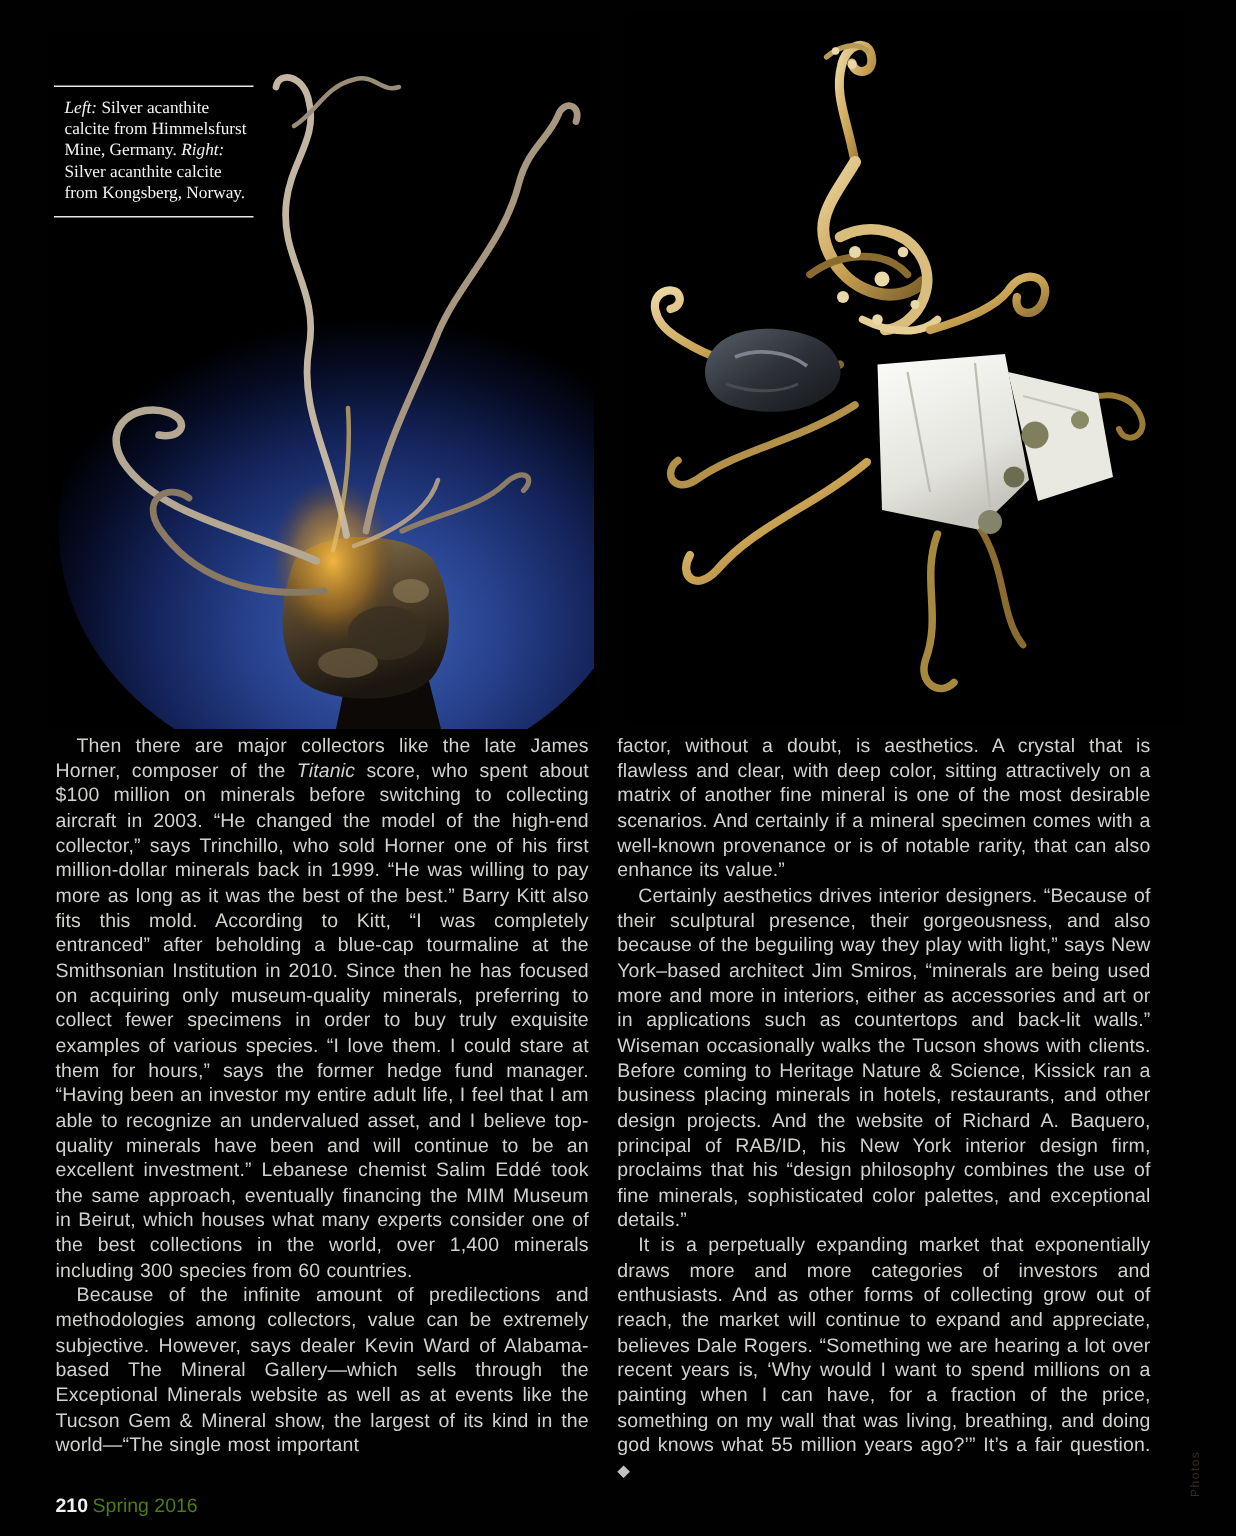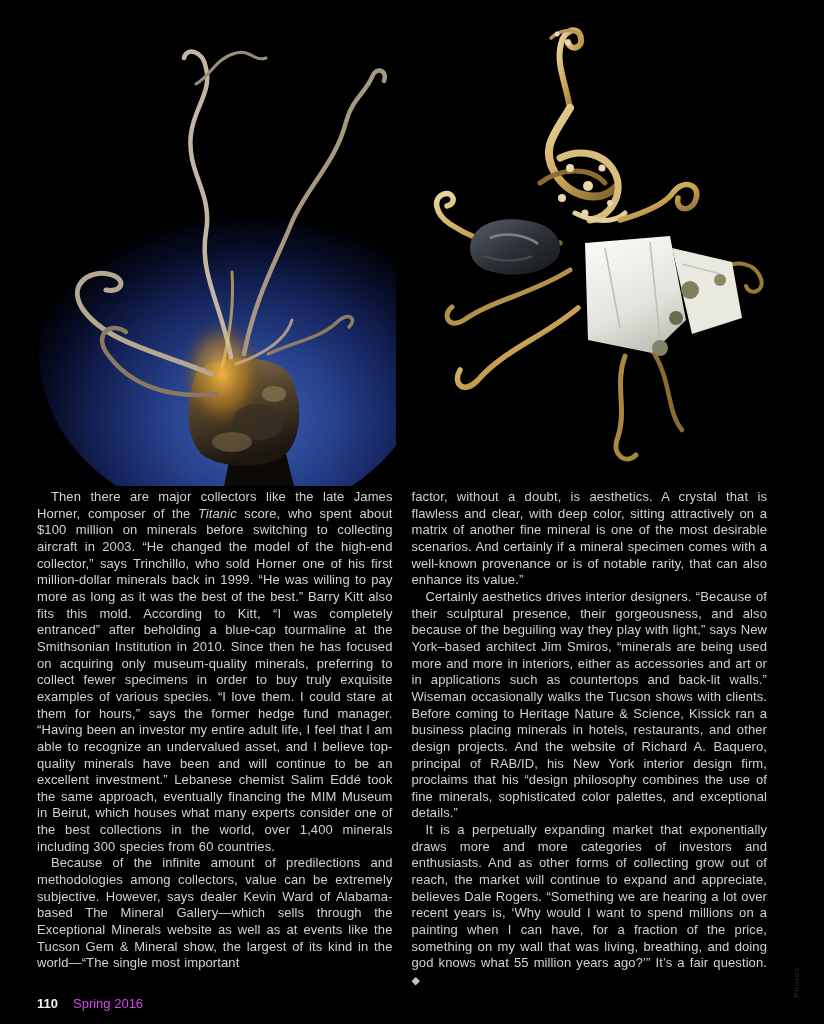--- a/index.html
+++ b/index.html
@@ -29,21 +29,21 @@
     margin:0;text-align:justify;
     font-size:13px;line-height:16.65px;color:#d3d1cd;
     letter-spacing:.1px;word-spacing:.4px;
   }
   .col p.indent{text-indent:14px;}
   .col i{font-style:italic;}
   .endmark{color:#c3c3c3;font-size:11px;}
   
   .footer{position:absolute;left:37px;top:996px;font-size:13px;}
   .footer .pagenum{color:#f0f0f0;font-weight:bold;}
-  .footer .issue{color:#d946ef;margin-left:15px;}
+  .footer .issue{color:#4d7c0f;margin-left:3px;}
   
   .credit{
     position:absolute;left:792px;top:902px;height:96px;
     writing-mode:vertical-rl;transform:rotate(180deg);
     font-size:8px;color:#6f6340;opacity:.45;letter-spacing:1px;
   }
 </style>
 </head>
 <body>
 
@@ -146,32 +146,35 @@
       <path d="M185 240 L200 320 M230 234 L240 330" stroke="#bdbdb4" stroke-width="1.5" fill="none"></path>
       <path d="M252 240 L312 254 L322 310 L272 326 Z" fill="#e9e9e1"></path>
       <path d="M262 256 L300 266" stroke="#c4c4ba" stroke-width="1.5" fill="none"></path>
       <circle cx="270" cy="282" r="9" fill="#7f7f5e"></circle>
       <circle cx="256" cy="310" r="7" fill="#6c6c50"></circle>
       <circle cx="300" cy="272" r="6" fill="#8a8a66"></circle>
       <circle cx="240" cy="340" r="8" fill="#84846a"></circle>
     </g>
   </svg>
 
+  <div class="caption">
+    <span class="ital">Left:</span><span> Silver acanthite calcite from Himmelsfurst Mine, Germany. </span><span class="ital">Right:</span><span> Silver acanthite calcite from Kongsberg, Norway.</span>
+  </div>
 
   <div class="columns">
     <div class="col">
       <p class="indent"><span>Then there are major collectors like the late James Horner, composer of the </span><i>Titanic</i><span> score, who spent about $100 million on minerals before switching to collecting aircraft in 2003. “He changed the model of the high-end collector,” says Trinchillo, who sold Horner one of his first million-dollar minerals back in 1999. “He was willing to pay more as long as it was the best of the best.” Barry Kitt also fits this mold. According to Kitt, “I was completely entranced” after beholding a blue-cap tourmaline at the Smithsonian Institution in 2010. Since then he has focused on acquiring only museum-quality minerals, preferring to collect fewer specimens in order to buy truly exquisite examples of various species. “I love them. I could stare at them for hours,” says the former hedge fund manager. “Having been an investor my entire adult life, I feel that I am able to recognize an undervalued asset, and I believe top-quality minerals have been and will continue to be an excellent investment.” Lebanese chemist Salim Eddé took the same approach, eventually financing the MIM Museum in Beirut, which houses what many experts consider one of the best collections in the world, over 1,400 minerals including 300 species from 60 countries.</span></p>
       <p class="indent">Because of the infinite amount of predilections and methodologies among collectors, value can be extremely subjective. However, says dealer Kevin Ward of Alabama-based The Mineral Gallery—which sells through the Exceptional Minerals website as well as at events like the Tucson Gem &amp; Mineral show, the largest of its kind in the world—“The single most important</p>
     </div>
     <div class="col">
       <p>factor, without a doubt, is aesthetics. A crystal that is flawless and clear, with deep color, sitting attractively on a matrix of another fine mineral is one of the most desirable scenarios. And certainly if a mineral specimen comes with a well-known provenance or is of notable rarity, that can also enhance its value.”</p>
       <p class="indent">Certainly aesthetics drives interior designers. “Because of their sculptural presence, their gorgeousness, and also because of the beguiling way they play with light,” says New York–based architect Jim Smiros, “minerals are being used more and more in interiors, either as accessories and art or in applications such as countertops and back-lit walls.” Wiseman occasionally walks the Tucson shows with clients. Before coming to Heritage Nature &amp; Science, Kissick ran a business placing minerals in hotels, restaurants, and other design projects. And the website of Richard A. Baquero, principal of RAB/ID, his New York interior design firm, proclaims that his “design philosophy combines the use of fine minerals, sophisticated color palettes, and exceptional details.”</p>
       <p class="indent"><span>It is a perpetually expanding market that exponentially draws more and more categories of investors and enthusiasts. And as other forms of collecting grow out of reach, the market will continue to expand and appreciate, believes Dale Rogers. “Something we are hearing a lot over recent years is, ‘Why would I want to spend millions on a painting when I can have, for a fraction of the price, something on my wall that was living, breathing, and doing god knows what 55 million years ago?’” It’s a fair question.</span> <span class="endmark">◆</span></p>
     </div>
   </div>
 
   <div class="footer">
-    <span class="pagenum">110</span><span class="issue">Spring 2016</span>
+    <span class="pagenum">210</span><span class="issue">Spring 2016</span>
   </div>
 
   <div class="credit">Photos</div>
 
 </div>
 
 </body></html>

